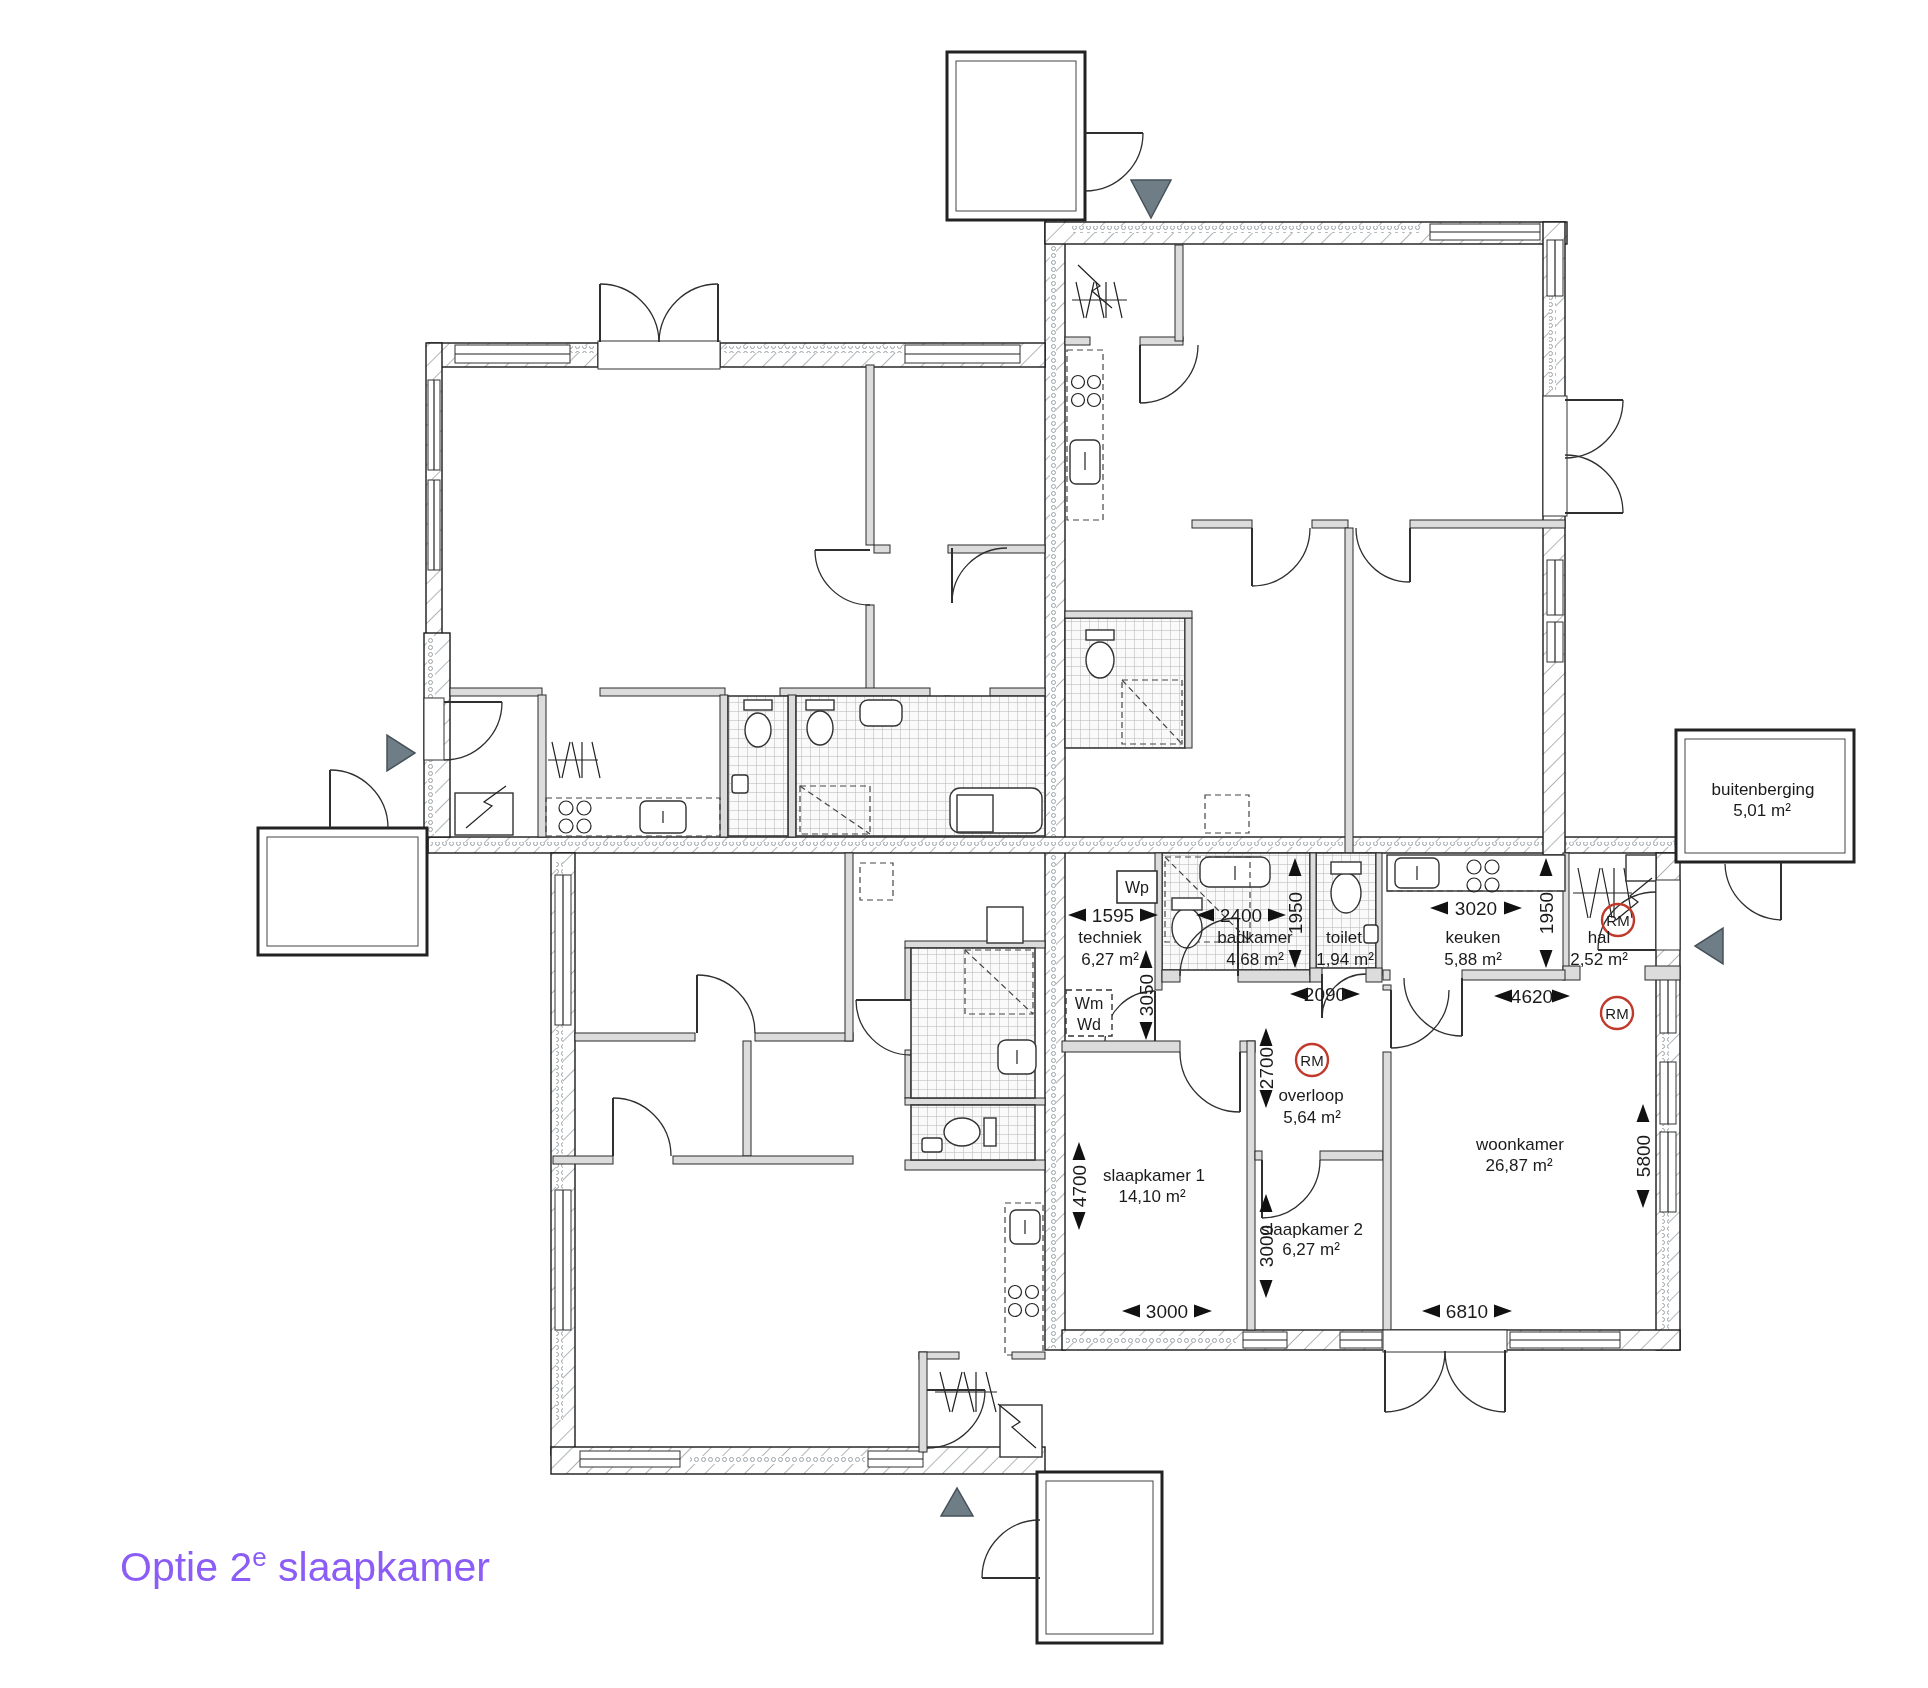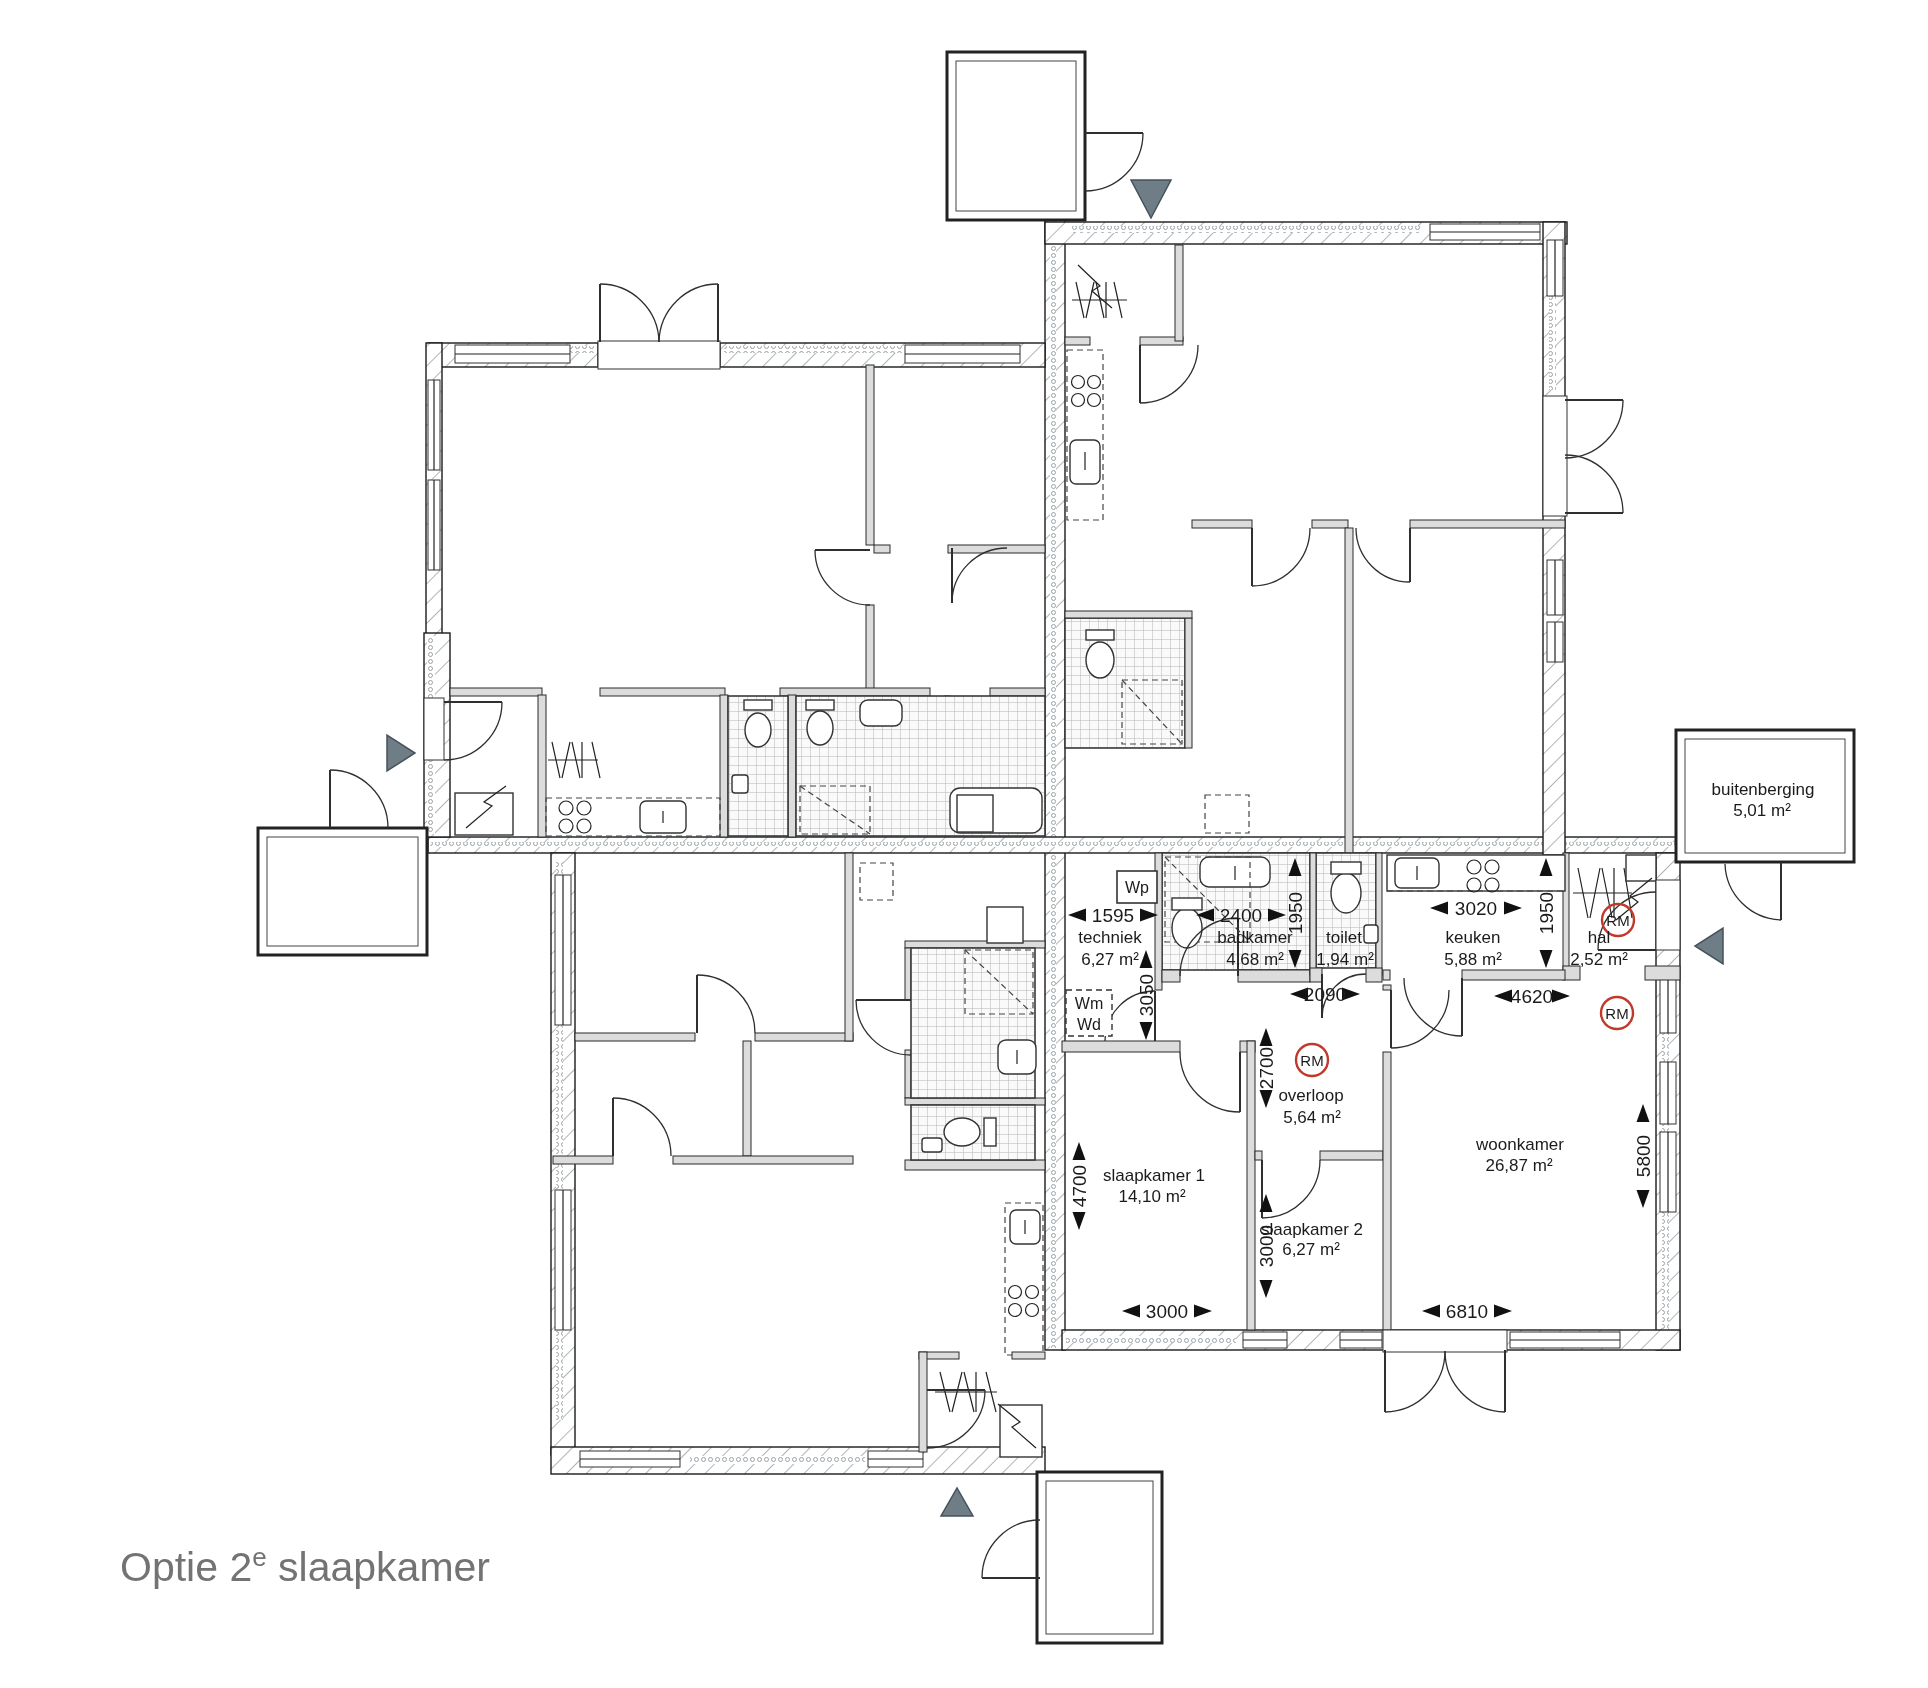--- a/index.html
+++ b/index.html
@@ -23,21 +23,21 @@
   .fix{fill:#ffffff;stroke:#333;stroke-width:1.4;}
   .dashfix{fill:none;stroke:#444;stroke-width:1.2;stroke-dasharray:6 4;}
   .sym{fill:none;stroke:#222;stroke-width:1.2;}
   .box{fill:#fff;stroke:#222;stroke-width:3;}
   .boxin{fill:none;stroke:#444;stroke-width:1;}
   .arr{fill:#111;}
   .tri{fill:#6f7d86;stroke:#46525a;stroke-width:1.5;}
   .rmc{fill:none;stroke:#c0392b;stroke-width:2.4;}
   .wpbox{fill:#fff;stroke:#333;stroke-width:1.6;}
   .wmbox{fill:#fff;stroke:#333;stroke-width:1.4;stroke-dasharray:6 4;}
-  .title{position:absolute;left:120px;top:1542px;font-size:41px;color:#737373;
+  .title{position:absolute;left:120px;top:1542px;font-size:41px;color:#8b5cf6;
          font-family:"Liberation Sans",sans-serif;}
   .title sup{font-size:26px;}
 </style>
 </head>
 <body>
 
 <div class="page">
 <svg width="1928" height="1688" viewBox="0 0 1928 1688">
   <defs>
     <pattern id="hatchP" width="14" height="14" patternUnits="userSpaceOnUse" patternTransform="rotate(45)">

